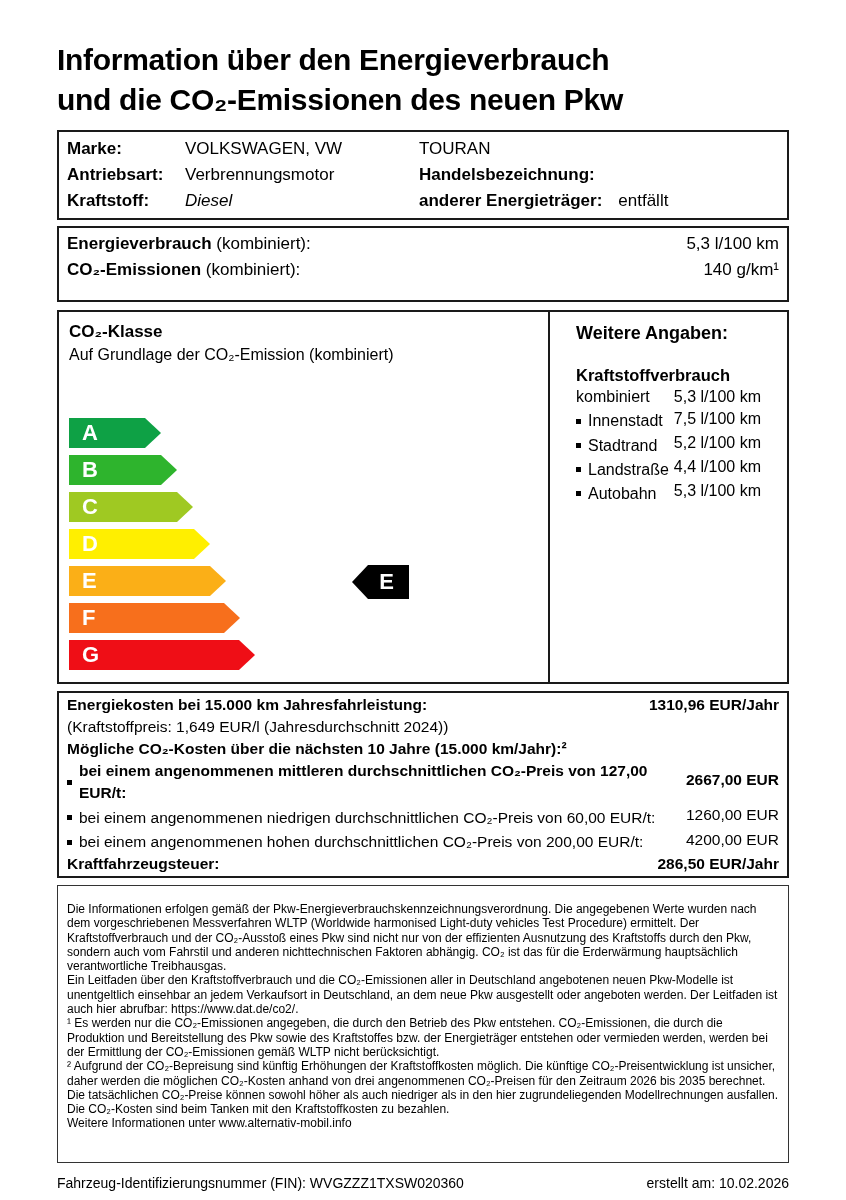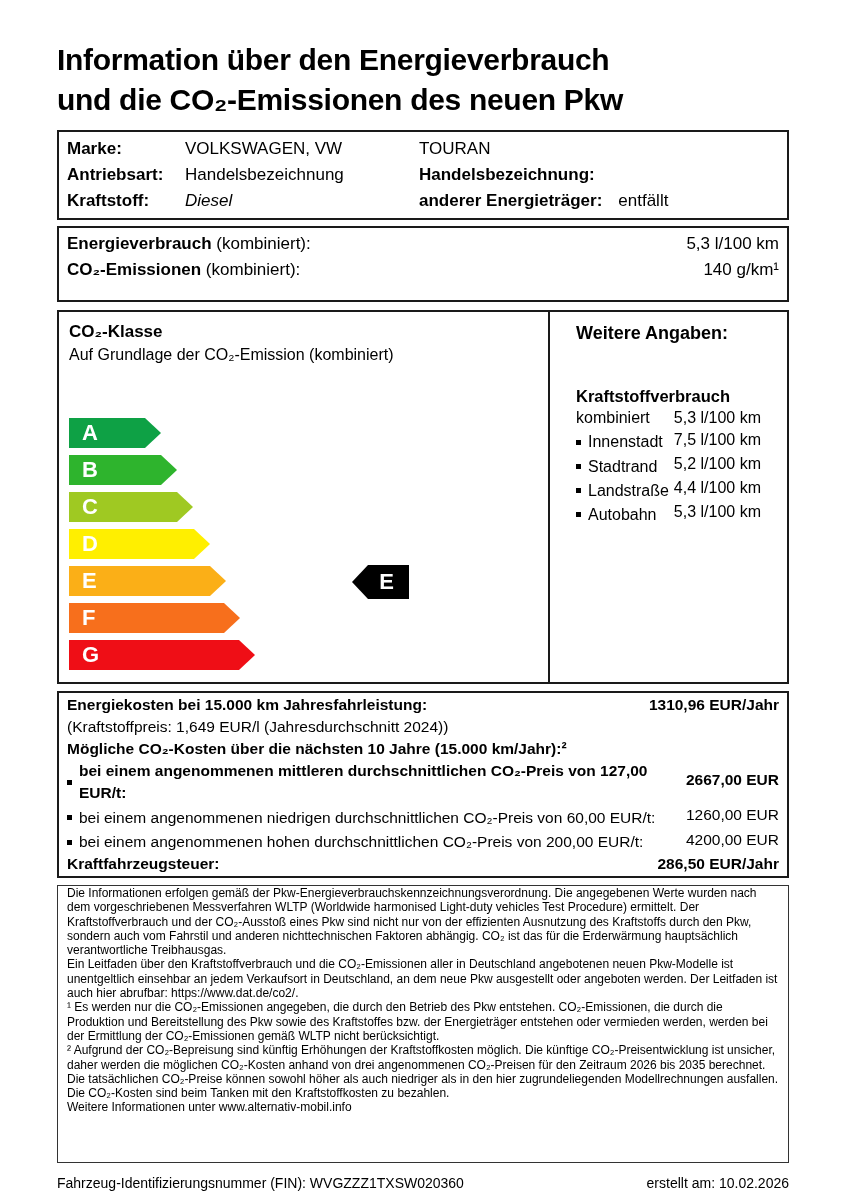--- a/index.html
+++ b/index.html
@@ -36,35 +36,35 @@
 
   .arrows { position:relative; margin-top:52px; width:360px; }
   .arrow { height:30px; margin-bottom:7px; color:#fff; font-size:22px; font-weight:600;
     line-height:30px; padding-left:13px;
     clip-path:polygon(0 0, calc(100% - 16px) 0, 100% 50%, calc(100% - 16px) 100%, 0 100%); }
   .badge { position:absolute; left:283px; top:147px; width:57px; height:34px; background:#000;
     color:#fff; font-size:22px; font-weight:bold; line-height:34px; text-align:center;
     padding-left:12px; clip-path:polygon(16px 0, 100% 0, 100% 100%, 16px 100%, 0 50%); }
 
   .details-h { font-size:18px; font-weight:bold; line-height:22px; }
-  .details-sub { font-size:16.5px; font-weight:bold; line-height:22px; margin-top:41px; }
+  .details-sub { font-size:16.5px; font-weight:bold; line-height:22px; margin-top:20px; }
   .det-row { display:flex; align-items:baseline; font-size:16px; line-height:21.5px; }
   .det-row.first { font-weight:normal; }
   .det-label { flex:1; display:flex; align-items:center; }
   .sq { display:inline-block; width:5px; height:5px; background:#000; margin-right:7px; flex:none; }
   .det-value { text-align:right; white-space:nowrap; }
 
   
   .costs { margin-top:7px; padding:1px 8px; }
   .cost-row { display:flex; align-items:baseline; font-size:15.5px; line-height:22px; }
   .cost-label { flex:1; display:flex; align-items:center; }
   .cost-value { white-space:nowrap; text-align:right; }
 
   
-  .fine { margin-top:7px; height:278px; border:1.5px solid #333; padding:0 9px; }
+  .fine { margin-top:7px; height:278px; border:1.5px solid #333; padding:16px 9px; }
   .fine p { font-size:12px; line-height:14.3px; }
 
   .footer { margin-top:12px; display:flex; justify-content:space-between; font-size:14px; }
 </style>
 </head>
 <body>
 
 <div class="page">
 
   <div class="title">
@@ -73,21 +73,21 @@
   </div>
 
   <div class="box veh">
     <div class="veh-col-left">
       <div class="veh-row">
         <span class="veh-label">Marke:</span>
         <span>VOLKSWAGEN, VW</span>
       </div>
       <div class="veh-row">
         <span class="veh-label">Antriebsart:</span>
-        <span>Handelsbezeichnung</span>
+        <span>Verbrennungsmotor</span>
       </div>
       <div class="veh-row">
         <span class="veh-label">Kraftstoff:</span>
         <span class="italic">Diesel</span>
       </div>
     </div>
     <div class="veh-col-right">
       <div class="veh-row">
         <span>TOURAN</span>
       </div>

